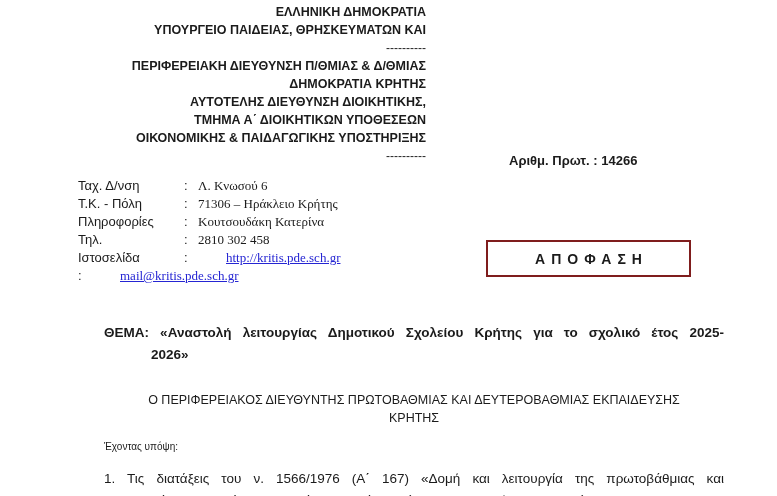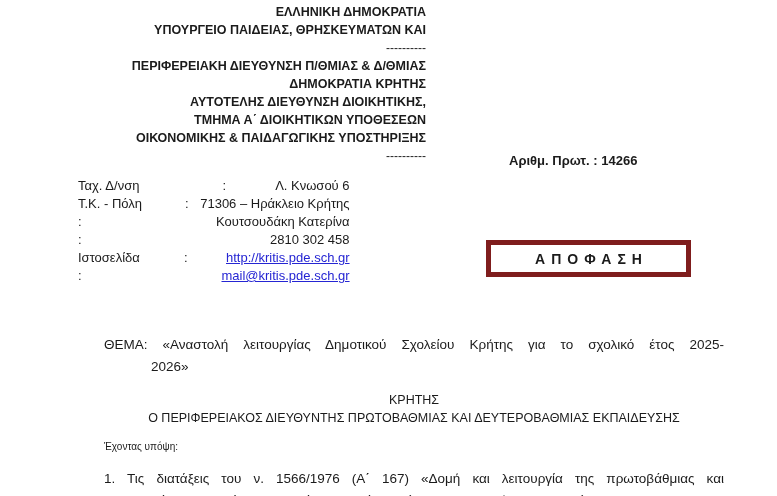--- a/index.html
+++ b/index.html
@@ -9,36 +9,36 @@
   }
   .abs{position:absolute;}
   
   .agency-header{
     left:36px;top:3px;width:390px;text-align:right;
     font-weight:bold;font-size:12.5px;line-height:18px;
   }
   .agency-header .dashes{font-weight:normal;font-size:12px;letter-spacing:0;color:#222;}
   
   .contact{left:78px;top:177px;font-size:13px;}
-  .contact-row{display:flex;line-height:18px;justify-content:space-between;}
+  .contact-row{display:flex;line-height:18px;}
   .contact-label{flex:0 0 106px;}
   .contact-colon{flex:0 0 14px;}
-  .contact-value{white-space:nowrap;}
+  .contact-value{white-space:nowrap;font-family:Liberation Serif, serif;}
   .doc-link{color:#2525d3;text-decoration:underline;cursor:pointer;padding-left:28px;}
   
   .protocol{left:481px;top:153px;font-weight:bold;font-size:13px;white-space:nowrap;margin-left:28px;}
   .decision-box{
-    left:486px;top:240px;width:205px;height:37px;border:5px solid #7f1d1d;
+    left:486px;top:240px;width:205px;height:37px;border:2px solid #7f1d1d;
     display:flex;align-items:center;justify-content:center;box-sizing:border-box;
   }
   .decision-box .decision-label{
     font-weight:bold;font-size:14px;letter-spacing:6px;padding-left:6px;white-space:nowrap;
   }
   
-  .subject{left:104px;top:322px;width:620px;font-weight:normal;font-size:13.5px;line-height:22px;margin-top:12px;}
+  .subject{left:104px;top:322px;width:620px;font-weight:bold;font-size:13.5px;line-height:22px;}
   .just{text-align:justify;text-align-last:justify;}
   .subject-l2{padding-left:47px;}
   .authority{left:104px;top:391px;width:620px;text-align:center;font-size:12.5px;line-height:18px;}
   .preamble{left:104px;top:436px;font-size:10px;line-height:21px;}
   .legal-item{left:104px;top:468px;width:620px;font-size:13.5px;line-height:21.5px;}
 </style>
 </head>
 <body>
 
 <div class="abs agency-header">
@@ -58,24 +58,26 @@
     <span class="contact-label">Ταχ. Δ/νση</span>
     <span class="contact-colon">:</span>
     <span class="contact-value">Λ. Κνωσού 6</span>
   </div>
   <div class="contact-row">
     <span class="contact-label">Τ.Κ. - Πόλη</span>
     <span class="contact-colon">:</span>
     <span class="contact-value">71306 – Ηράκλειο Κρήτης</span>
   </div>
   <div class="contact-row">
+    <span class="contact-label">Πληροφορίες</span>
     <span class="contact-colon">:</span>
     <span class="contact-value">Κουτσουδάκη Κατερίνα</span>
   </div>
   <div class="contact-row">
+    <span class="contact-label">Τηλ.</span>
     <span class="contact-colon">:</span>
     <span class="contact-value">2810 302 458</span>
   </div>
   <div class="contact-row">
     <span class="contact-label">Ιστοσελίδα</span>
     <span class="contact-colon">:</span>
     <a class="contact-value doc-link">http://kritis.pde.sch.gr</a>
   </div>
   <div class="contact-row">
     <span class="contact-colon">:</span>
@@ -91,22 +93,22 @@
 <div class="abs decision-box">
   <span class="decision-label">ΑΠΟΦΑΣΗ</span>
 </div>
 
 <div class="abs subject">
   <div class="just">ΘΕΜΑ: «Αναστολή λειτουργίας Δημοτικού Σχολείου Κρήτης για το σχολικό έτος 2025-</div>
   <div class="subject-l2">2026»</div>
 </div>
 
 <div class="abs authority">
+  <div>Ο ΠΕΡΙΦΕΡΕΙΑΚΟΣ ΔΙΕΥΘΥΝΤΗΣ ΠΡΩΤΟΒΑΘΜΙΑΣ ΚΑΙ ΔΕΥΤΕΡΟΒΑΘΜΙΑΣ ΕΚΠΑΙΔΕΥΣΗΣ</div>
   <div>ΚΡΗΤΗΣ</div>
-  <div>Ο ΠΕΡΙΦΕΡΕΙΑΚΟΣ ΔΙΕΥΘΥΝΤΗΣ ΠΡΩΤΟΒΑΘΜΙΑΣ ΚΑΙ ΔΕΥΤΕΡΟΒΑΘΜΙΑΣ ΕΚΠΑΙΔΕΥΣΗΣ</div>
 </div>
 
 <div class="abs preamble">Έχοντας υπόψη:</div>
 
 <div class="abs legal-item">
   <div class="just">1. Τις διατάξεις του ν. 1566/1976 (Α΄ 167) «Δομή και λειτουργία της πρωτοβάθμιας και</div>
   <div>δευτεροβάθμιας εκπαίδευσης και άλλες διατάξεις» όπως τροποποιήθηκε και ισχύει</div>
 </div>
 
 </body></html>

